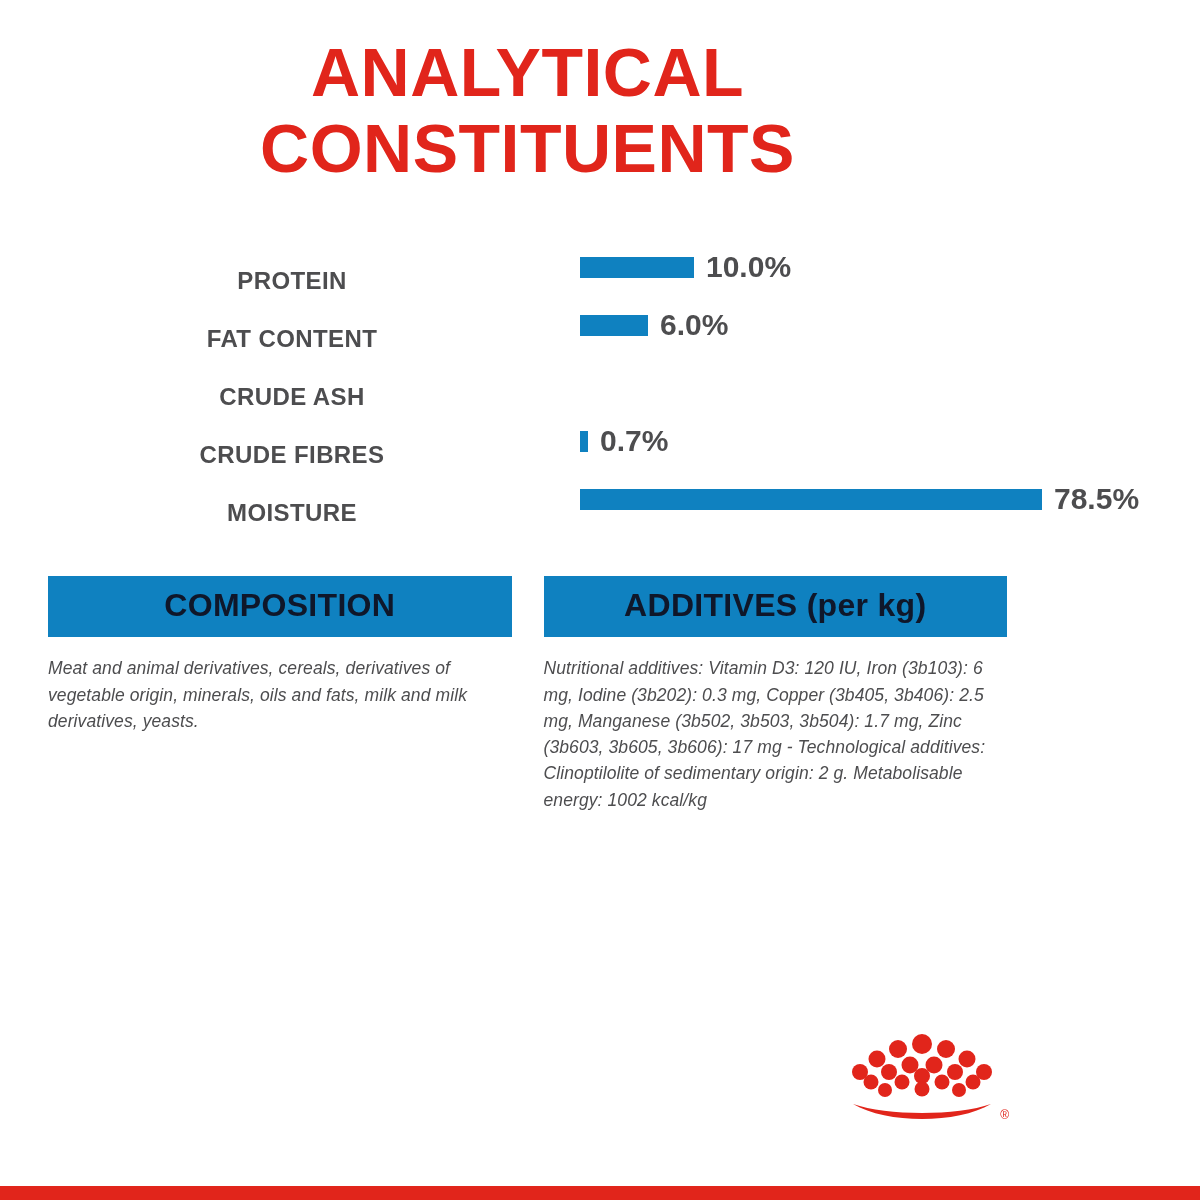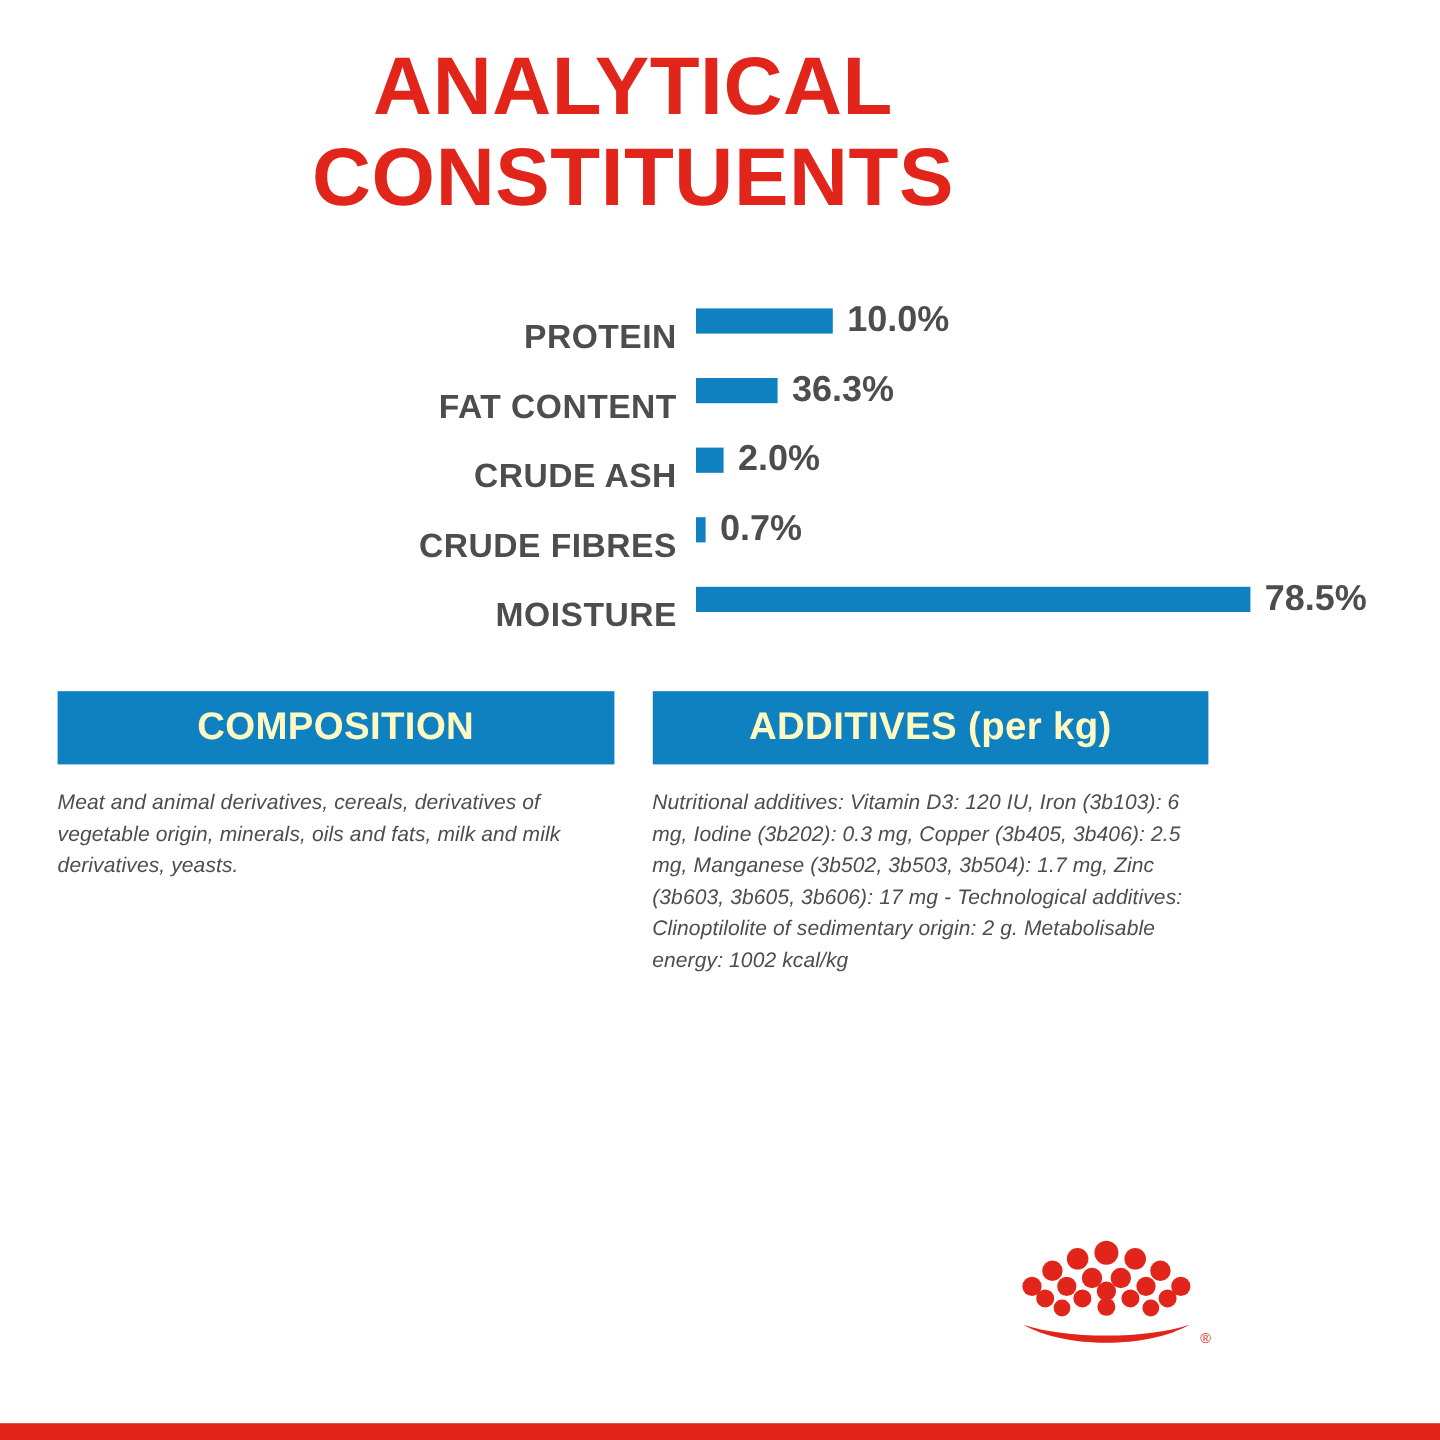--- a/index.html
+++ b/index.html
@@ -44,26 +44,26 @@
     width: 1160px;
     margin-left: 20px;
   }
   .bar-row {
     display: flex;
     align-items: center;
     height: 58px;
   }
   .bar-label {
     width: 560px;
-    text-align: right;
+    text-align: center;
     padding-right: 16px;
     box-sizing: border-box;
     color: #4d4d4f;
     font-weight: 700;
-    font-size: 28px;
+    font-size: 24px;
     letter-spacing: 0.4px;
     white-space: nowrap;
     margin-top: 28px;
   }
   .bar-track {
     flex: 1;
     display: flex;
     align-items: center;
   }
   .bar-fill {
@@ -84,21 +84,21 @@
     margin-top: 48px;
     padding: 0 48px;
     box-sizing: border-box;
     gap: 32px;
   }
   .panel {
     flex: 1;
   }
   .panel-head {
     background: #0f81c0;
-    color: #fef9c3;
+    color: #0f172a;
     text-align: center;
     font-weight: 700;
     font-size: 32px;
     letter-spacing: 0.3px;
     padding: 11px 6px 13px;
     box-sizing: border-box;
   }
   .panel-body {
     margin-top: 18px;
     color: #4d4d4f;
@@ -148,30 +148,26 @@
       <div class="bar-track">
         <div class="bar-fill" style="width:114px"></div>
         <div class="bar-value">10.0%</div>
       </div>
     </div>
 
     <div class="bar-row">
       <div class="bar-label">FAT CONTENT</div>
       <div class="bar-track">
         <div class="bar-fill" style="width:68px"></div>
-        <div class="bar-value">36.3%</div>
+        <div class="bar-value">6.0%</div>
       </div>
     </div>
 
     <div class="bar-row">
       <div class="bar-label">CRUDE ASH</div>
-      <div class="bar-track">
-        <div class="bar-fill" style="width:23px"></div>
-        <div class="bar-value">2.0%</div>
-      </div>
     </div>
 
     <div class="bar-row">
       <div class="bar-label">CRUDE FIBRES</div>
       <div class="bar-track">
         <div class="bar-fill" style="width:8px"></div>
         <div class="bar-value">0.7%</div>
       </div>
     </div>
 

